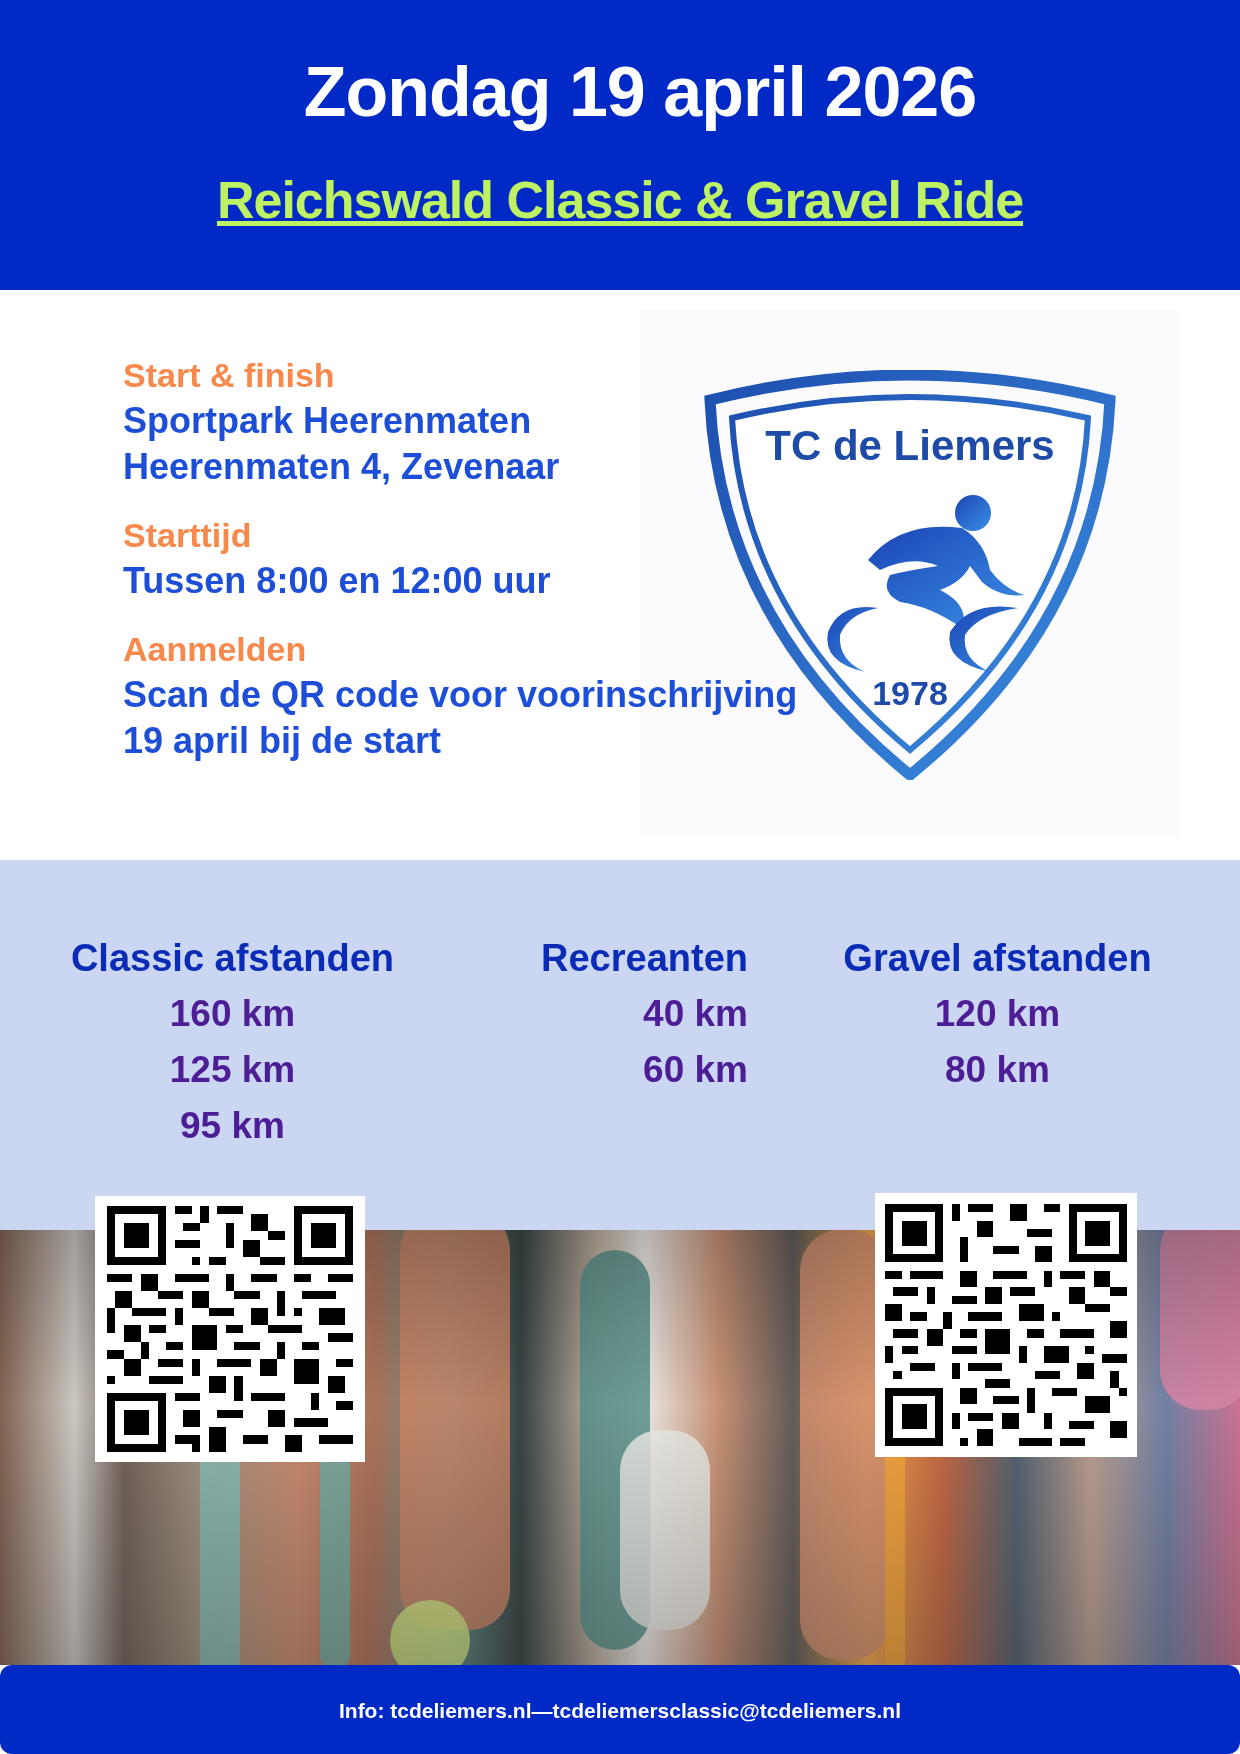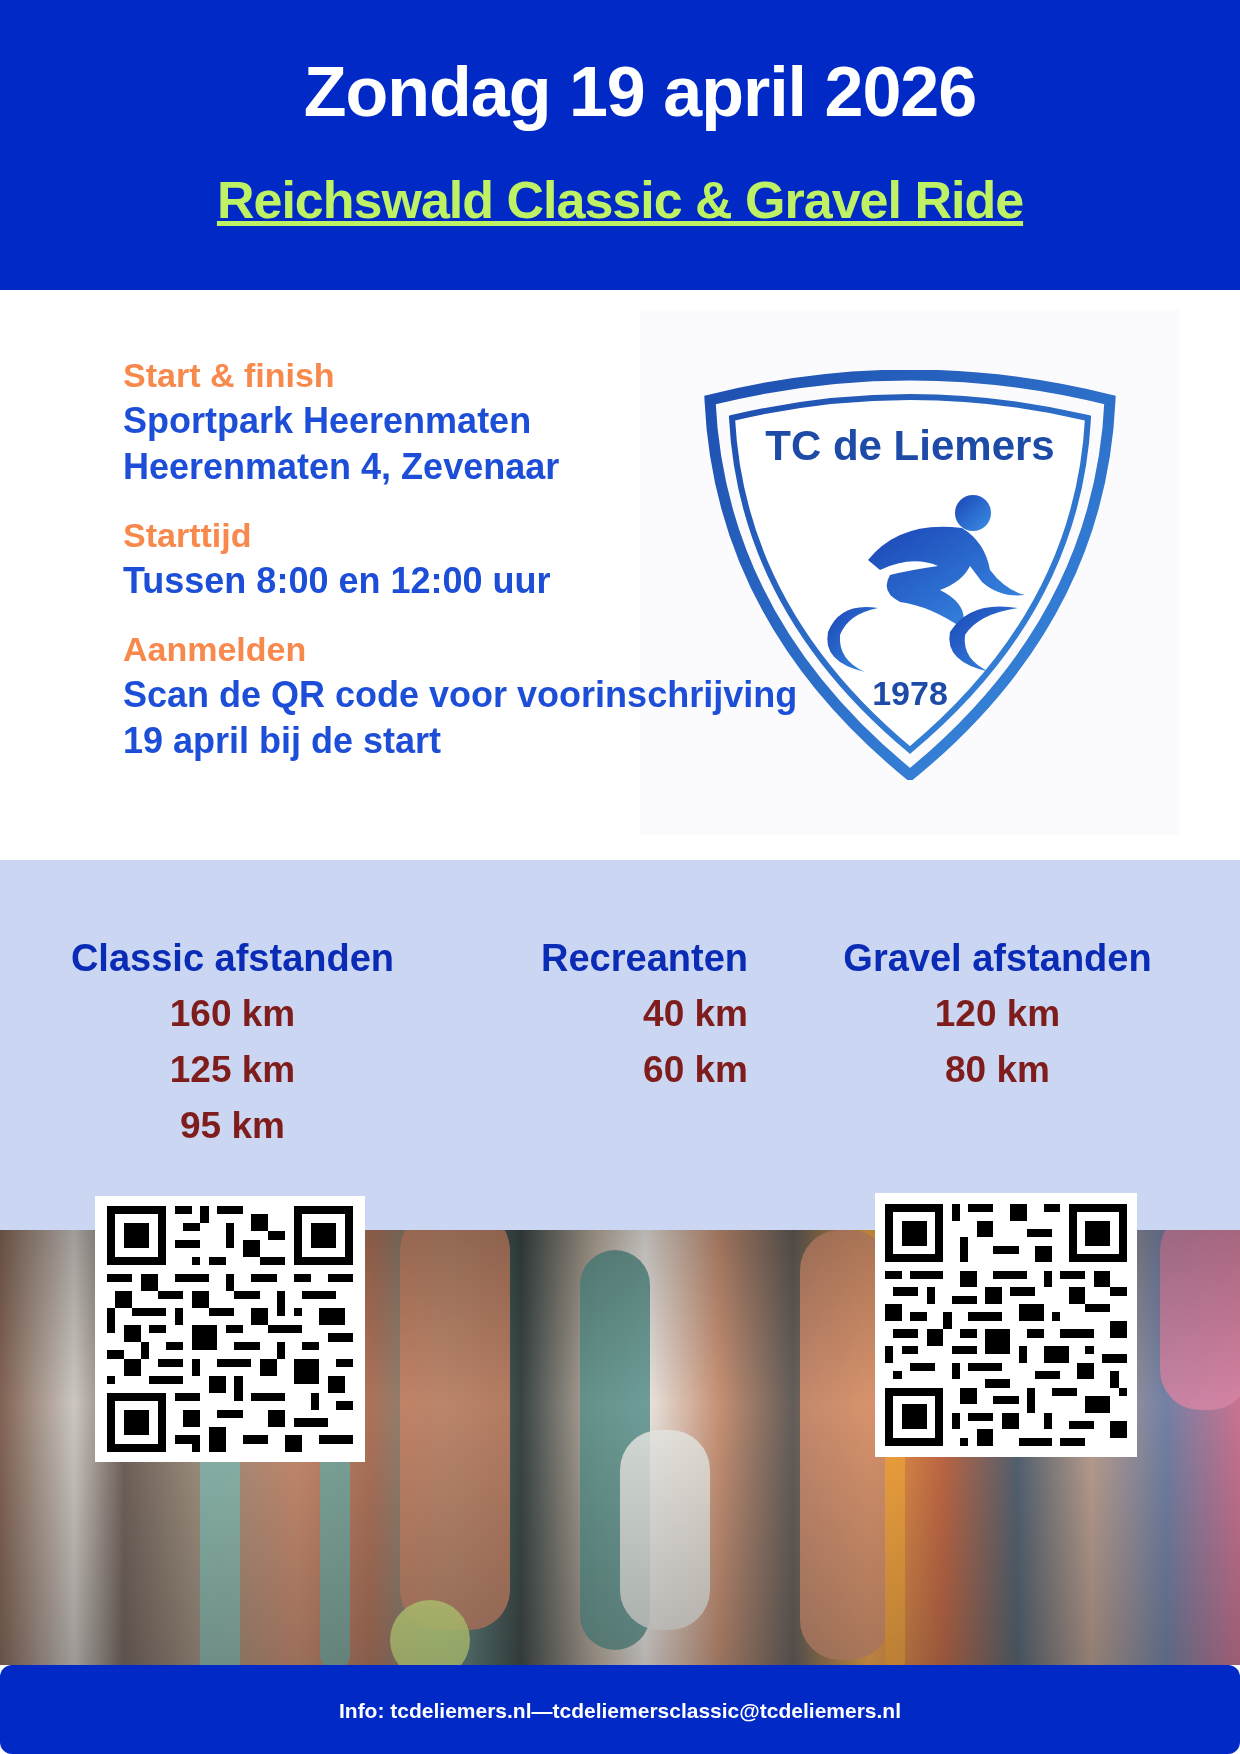--- a/index.html
+++ b/index.html
@@ -41,21 +41,21 @@
   .distances {
     position: absolute; left: 0; top: 860px; width: 1240px; height: 370px;
     background: #cbd7f2;
     padding-left: 36px;
   }
   .dist-col { position: absolute; top: 70px; text-align: center; }
   .dist-col .dist-heading {
     color: #0a2bb5; font-size: 38px; font-weight: bold; line-height: 56px; white-space: nowrap;
   }
   .dist-col .dist-value {
-    color: #7f1d1d; font-size: 37px; font-weight: bold; line-height: 56px;
+    color: #4c1d95; font-size: 37px; font-weight: bold; line-height: 56px;
   }
 
   .photo {
     position: absolute; left: 0; top: 1230px; width: 1240px; height: 435px;
     overflow: hidden;
     background:
       linear-gradient(90deg,
         #7a5a4a 0%, #c9c4be 6%, #6a5a52 10%, #9a8a78 16%,
         #c48466 24%, #a86a50 30%, #5e8a86 36%, #2e3a3a 42%,
         #b6a898 48%, #e8e6e2 52%, #c38a6c 58%, #5a5450 64%,

